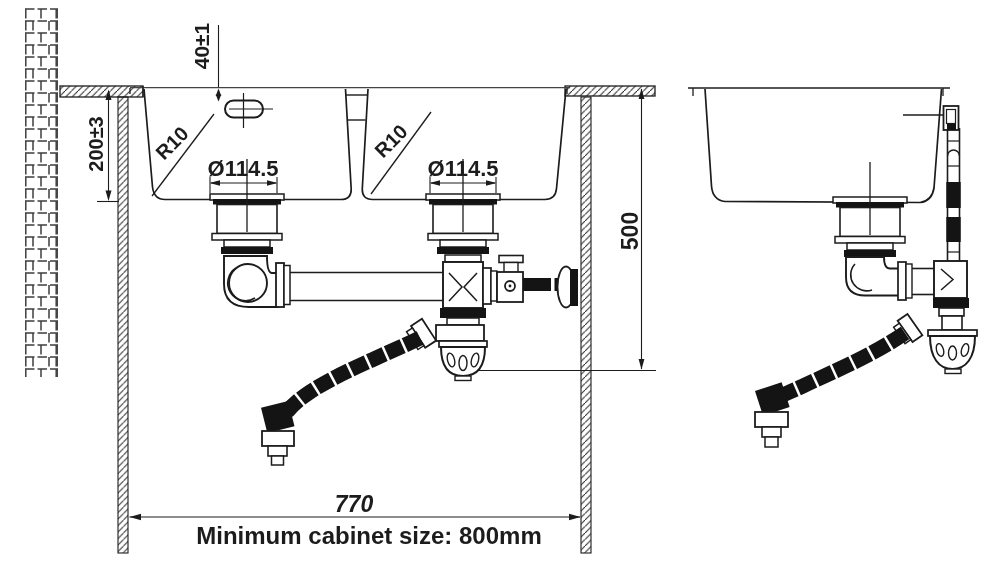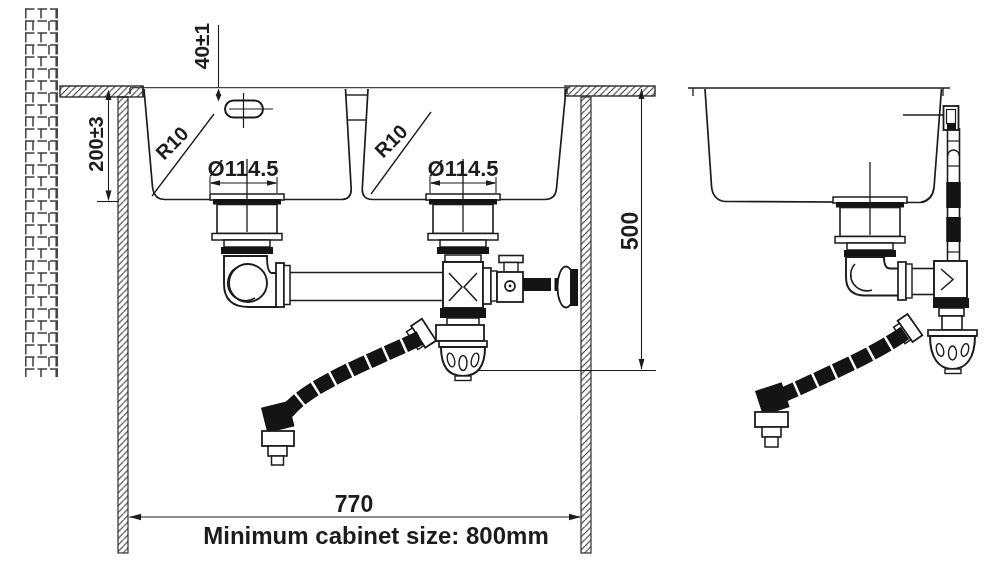--- a/index.html
+++ b/index.html
@@ -10,21 +10,21 @@
        transform:translate(-50%,-50%);user-select:none;}
   .rot90{transform:translate(-50%,-50%) rotate(-90deg);}
   .rot45{transform:translate(-50%,-50%) rotate(-45deg);}
   .lbl-overflow{left:201px;top:46px;font-size:21px;}
   .lbl-depth{left:96px;top:144px;font-size:20px;}
   .lbl-r10-left{left:172px;top:143px;font-size:20px;}
   .lbl-r10-right{left:391px;top:141px;font-size:20px;}
   .lbl-dia-left{left:243px;top:169px;font-size:22px;}
   .lbl-dia-right{left:463px;top:169px;font-size:22px;}
   .lbl-500{left:630px;top:231px;font-size:23px;}
-  .lbl-770{left:354px;top:504px;font-size:23px;}
+  .lbl-770{left:354px;top:504px;font-size:23px;font-style:italic;}
   .lbl-note{left:369px;top:536px;font-size:24px;}
 </style>
 </head>
 <body>
 
 <div class="canvas" style="background: rgb(255, 255, 255);">
 
 <svg width="1000" height="577" viewBox="0 0 1000 577">
   <defs>
     <pattern id="hatch" patternUnits="userSpaceOnUse" width="6.5" height="6.5">
@@ -234,14 +234,14 @@
 </svg>
 
   <div class="lbl lbl-overflow rot90" style="color: rgb(28, 28, 28);">40±1</div>
   <div class="lbl lbl-depth rot90" style="color: rgb(28, 28, 28);">200±3</div>
   <div class="lbl lbl-r10-left rot45" style="color: rgb(28, 28, 28);">R10</div>
   <div class="lbl lbl-r10-right rot45" style="color: rgb(28, 28, 28);">R10</div>
   <div class="lbl lbl-dia-left" style="color: rgb(28, 28, 28);">Ø114.5</div>
   <div class="lbl lbl-dia-right" style="color: rgb(28, 28, 28);">Ø114.5</div>
   <div class="lbl lbl-500 rot90" style="color: rgb(28, 28, 28);">500</div>
   <div class="lbl lbl-770" style="color: rgb(28, 28, 28);">770</div>
-  <div class="lbl lbl-note" style="color: rgb(28, 28, 28); margin-left: 7px;">Minimum cabinet size: 800mm</div>
+  <div class="lbl lbl-note" style="color: rgb(28, 28, 28);">Minimum cabinet size: 800mm</div>
 </div>
 
 </body></html>

